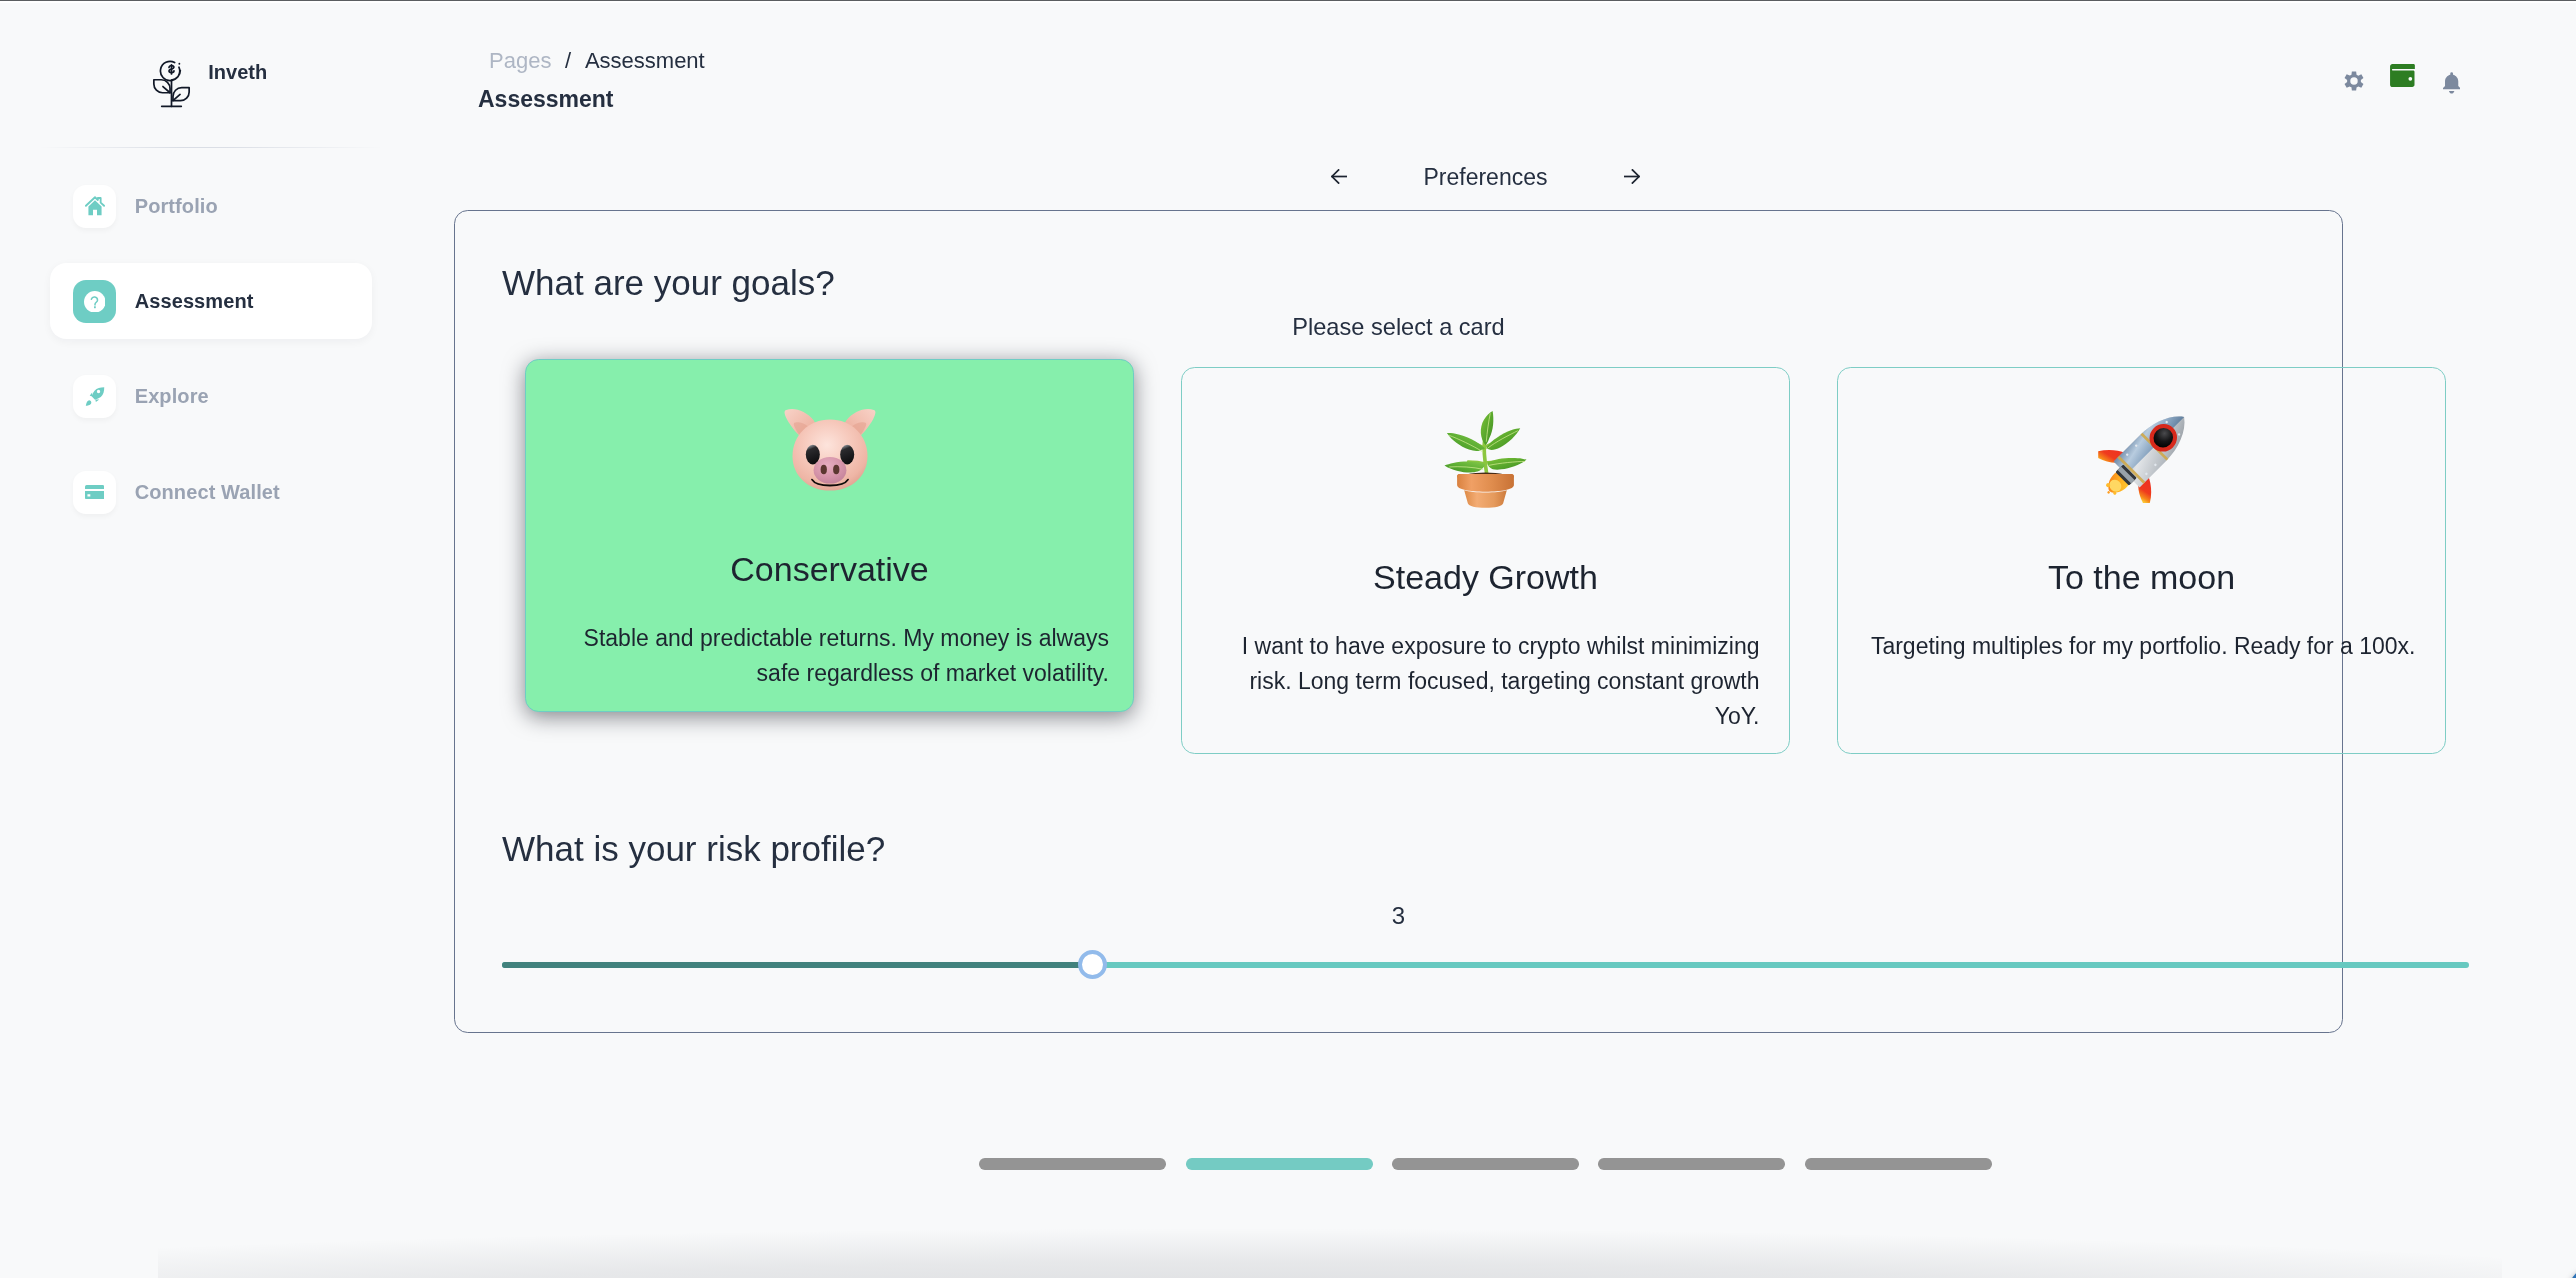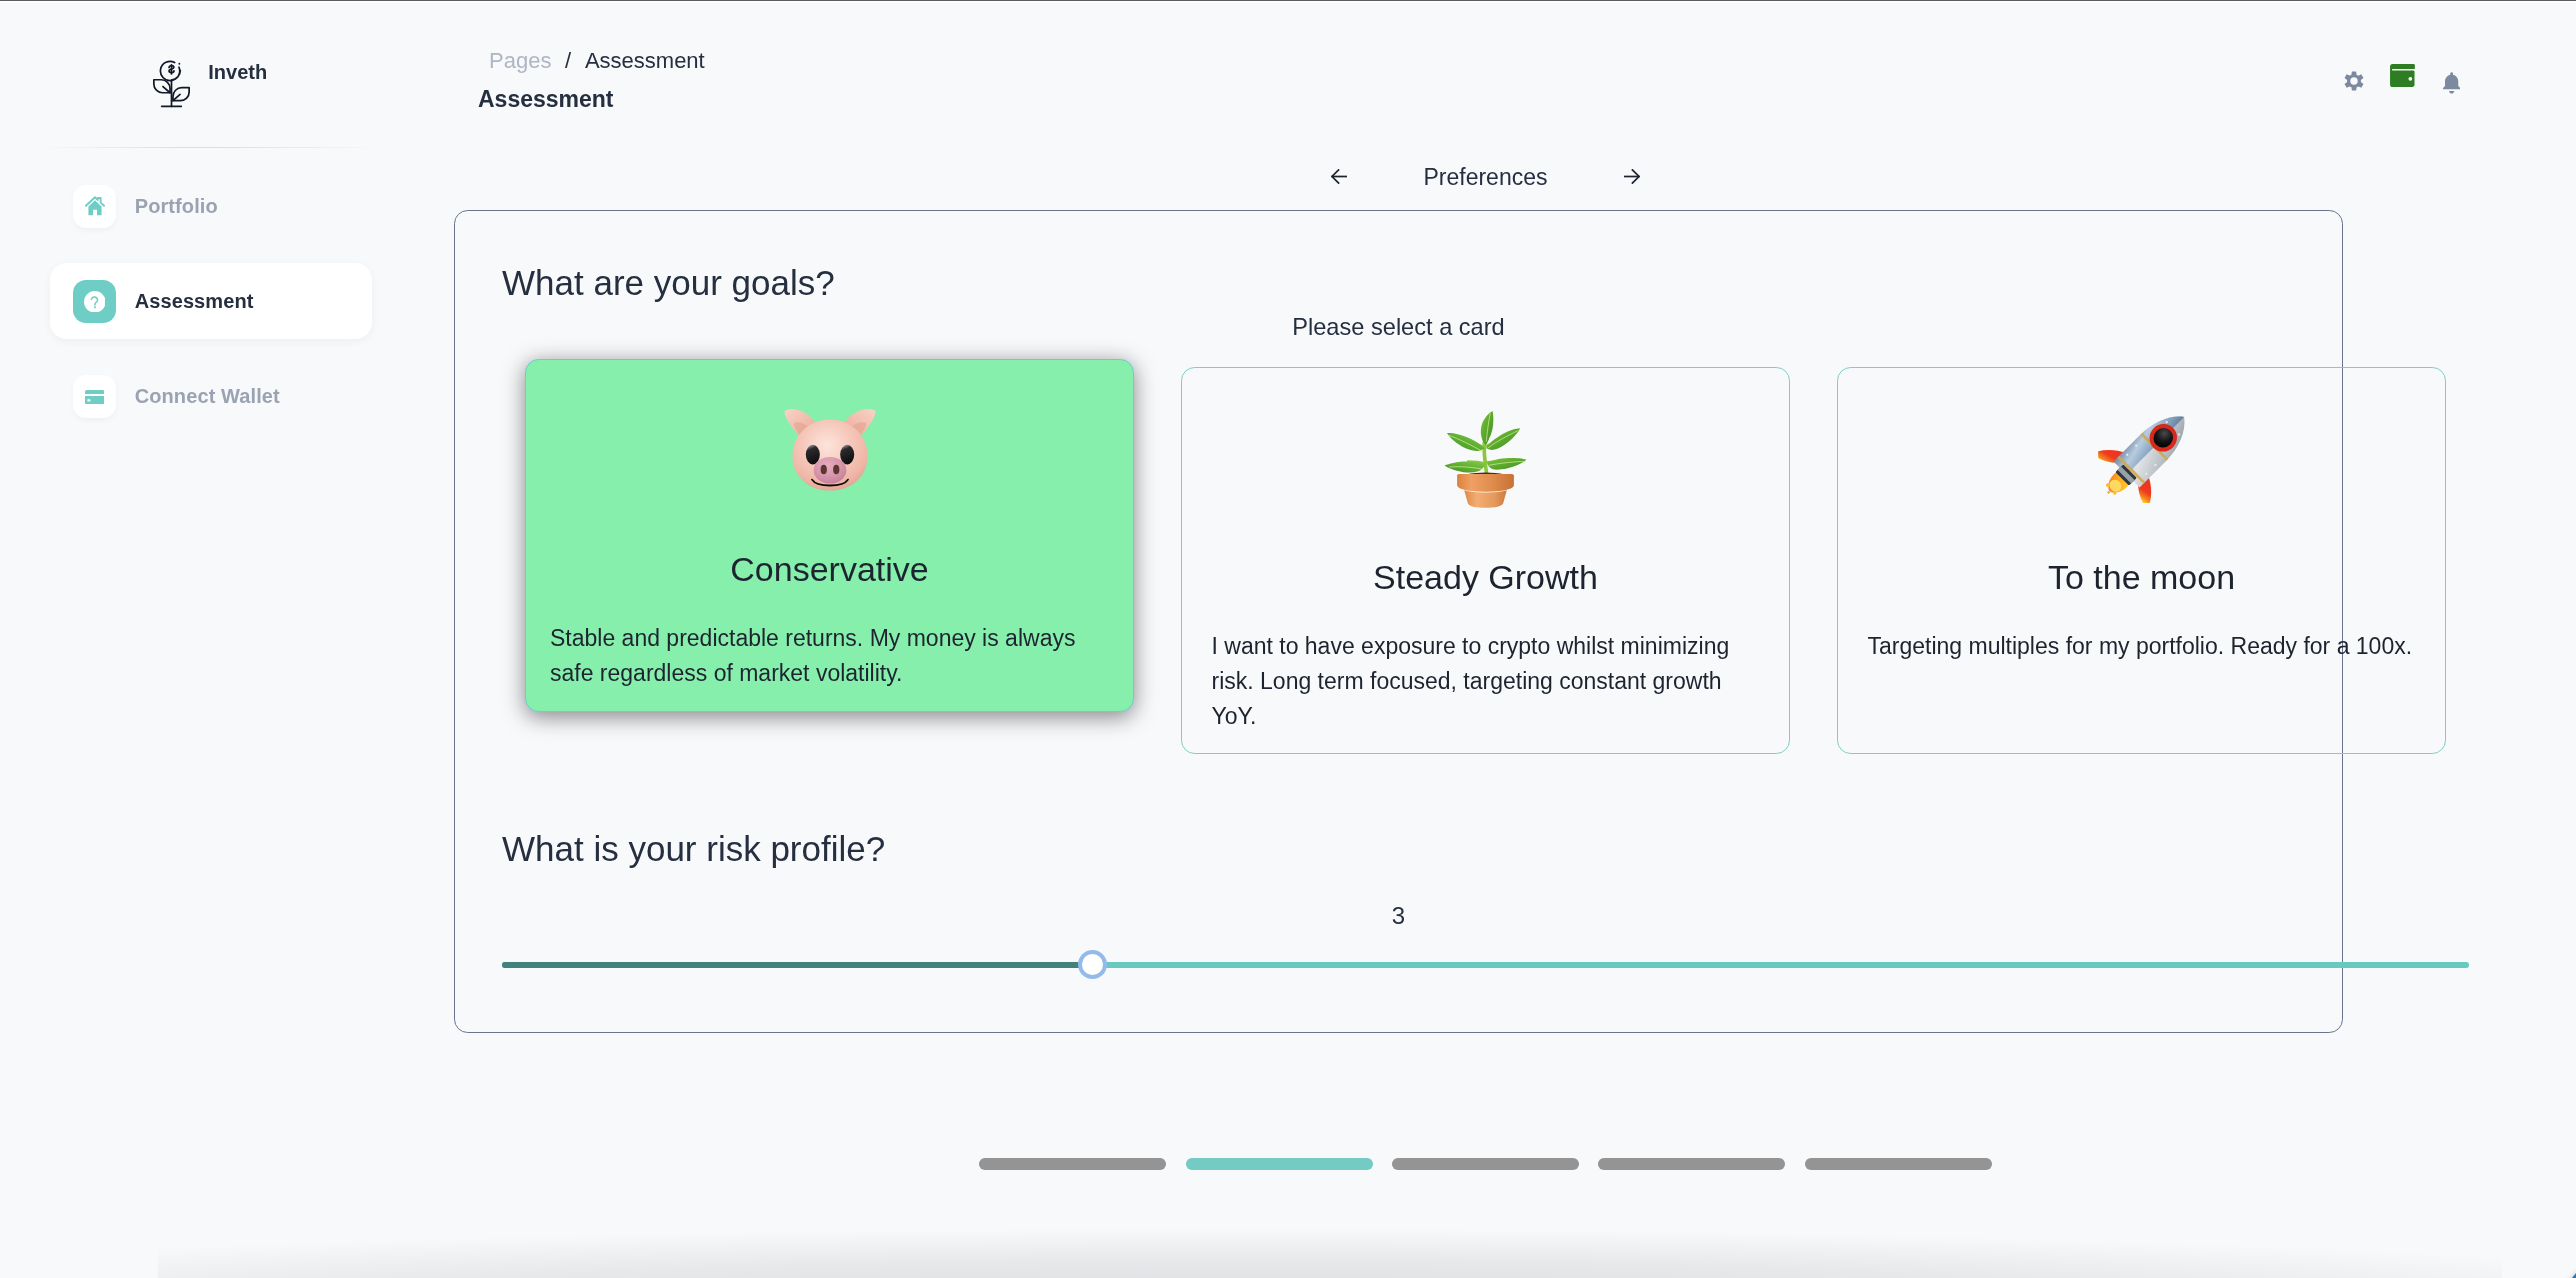--- a/index.html
+++ b/index.html
@@ -60,21 +60,21 @@
 
   .cards { position:absolute; left:70px; top:156px; width:1921px; display:flex; gap:47px;
       align-items:stretch; }
   .card { width:609px; border:1.4px solid #7ecdc5; border-radius:13.7px;
       padding:37px 29.5px 18.7px 29.5px; position:relative; }
   .card.selected { background:#86efac; border-color:#6ecdc4; align-self:flex-start;
       padding:37px 24px 20px 24px;
       box-shadow:0 4.3px 21.6px 0px rgba(15,20,30,0.50); transform:translateY(-8px); }
   .card-emoji { height:90px; display:flex; align-items:center; justify-content:center; }
   .card-title { margin-top:65px; text-align:center; font-size:34px; line-height:1; color:#1d2430; }
-  .card-desc { margin-top:35px; font-size:23px; line-height:1.53; color:#1d2430; text-align:left; }
+  .card-desc { margin-top:35px; font-size:23px; line-height:1.53; color:#1d2430; text-align:right; }
 
   
   .q2 { position:absolute; left:47px; top:612px; font-size:35px; line-height:1.5; color:#252f40; }
   .slider-value { position:absolute; top:687px; left:0; width:100%; text-align:center;
       font-size:24px; line-height:1.5; color:#252f40; }
   .slider-wrap { position:absolute; left:47px; top:739px; width:1967px; height:29px; }
   .slider-rail { position:absolute; left:0; top:12.2px; width:100%; height:5.8px; border-radius:2.9px; background:#67c9c0; }
   .slider-fill { position:absolute; left:0; top:12.2px; height:5.8px; border-radius:2.9px; background:#42827d; }
   .slider-thumb { position:absolute; top:0; width:29px; height:29px; border-radius:50%;
       background:#ffffff; border:4.3px solid #92bbeb; box-sizing:border-box; }
@@ -133,20 +133,30 @@
           <span class="nav-icon">
             <svg width="21.6" height="21.6" viewBox="0 0 30 30">
               <circle cx="15" cy="15" r="15" fill="#fff"></circle>
               <g fill="none" stroke="#6ecdc4" stroke-width="2.1" stroke-linecap="round">
                 <path d="M10.2 11.4a4.4 4.4 0 0 1 8.6 1.3c0 2.4-3.5 3.3-3.5 5.6v1.1"></path>
               </g>
               <rect x="13.9" y="21.3" width="2.5" height="2.5" rx=".4" fill="#6ecdc4"></rect>
             </svg>
           </span>
           <span class="nav-label">Assessment</span>
+        </div>
+        <div class="nav-item">
+          <span class="nav-icon">
+            <svg width="20" height="20" viewBox="1.6 2 20.6 21" fill="#6ecdc4">
+              <path d="M4.3 16.6c-1.5 1.3-2 5.2-2 5.2s3.9-.5 5.2-2c.74-.87.73-2.2-.09-3.02a2.26 2.26 0 0 0-3.02-.16z"></path>
+              <path d="M11.9 15.3 8.3 11.7a18.6 18.6 0 0 1 3.1-5.7C13.9 3 17.4 2.2 21.6 2.2c0 4.2-.73 7.7-3.6 10.4a18.6 18.6 0 0 1-6.1 2.7zm3.7-6.8a1.76 1.76 0 1 0 0-3.52 1.76 1.76 0 0 0 0 3.52z" fill-rule="evenodd"></path>
+              <path d="M8.9 11.8 6.3 11.3l2.6-3.6zM12.3 15.2l.5 2.6 3.6-2.6z"></path>
+            </svg>
+          </span>
+          <span class="nav-label">Explore</span>
         </div>
         <div class="nav-item">
           <span class="nav-icon">
             <svg width="19.4" height="14.4" viewBox="0 0 27 20" fill="#6ecdc4">
               <path d="M24.7 0H2.3A2.3 2.3 0 0 0 0 2.3v3.2h27V2.3A2.3 2.3 0 0 0 24.7 0z"></path>
               <path d="M0 8.2v9.5A2.3 2.3 0 0 0 2.3 20h22.4a2.3 2.3 0 0 0 2.3-2.3V8.2zm3.4 4.5h4v3.2h-4z"></path>
             </svg>
           </span>
           <span class="nav-label">Connect Wallet</span>
         </div>

